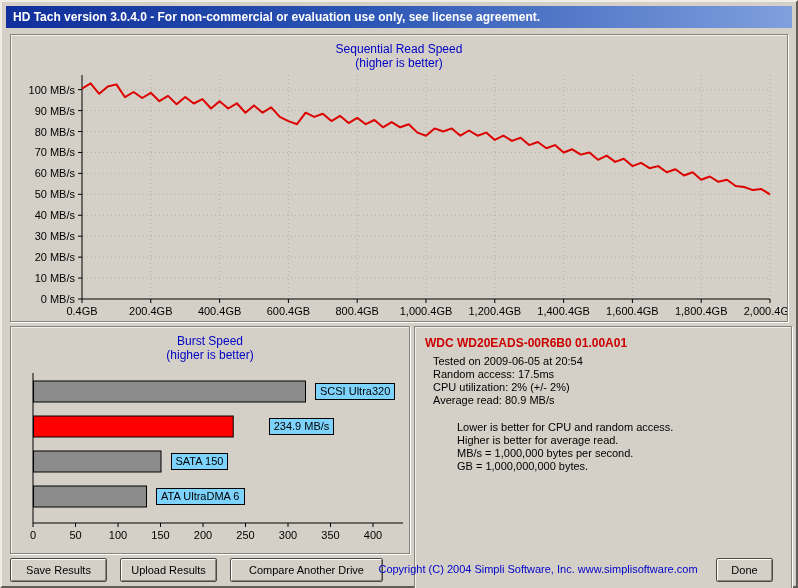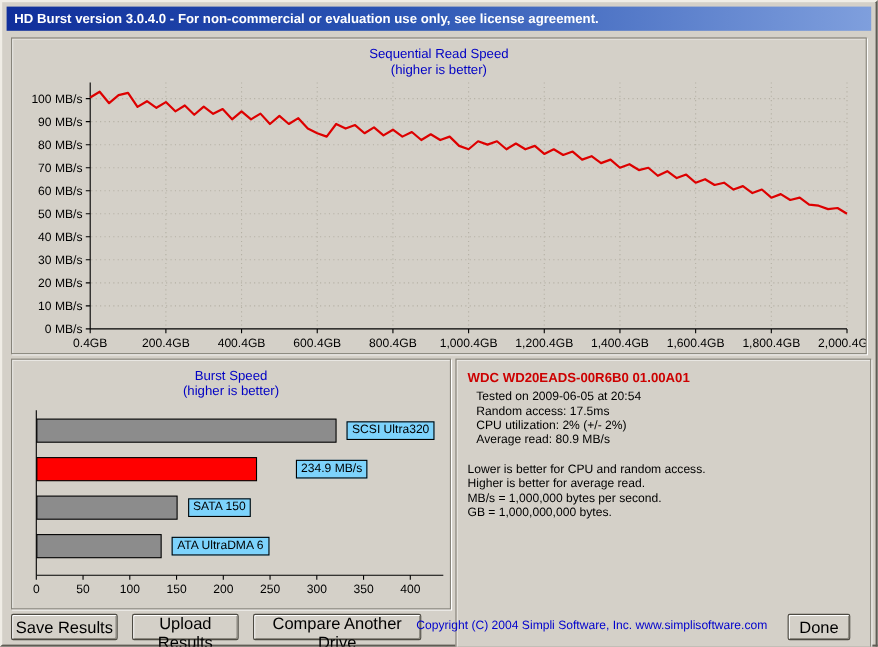--- a/index.html
+++ b/index.html
@@ -37,46 +37,46 @@
   .chart-title { top: 7px; }
   .chart-sub   { top: 21px; }
   svg.chart { position: absolute; left: 0; top: 0; font-family: "Liberation Sans", sans-serif; }
   #burst-labels { position: absolute; inset: 0; pointer-events: none; }
   .bar-label {
     position: absolute; background: #7dd3fc; border: 1px solid #000000;
     font-size: 11px; line-height: 15px; padding: 0 4px; white-space: nowrap; color: #000;
   }
   .drive-name { color: #cc0000; font-weight: bold; font-size: 12px; margin-bottom: 5px; }
   .stat-line  { font-size: 11px; line-height: 13px; color: #000; margin-left: 8px; }
-  .notes      { margin-top: 14px; }
+  .notes      { margin-top: 14px; margin-left: 32px; }
   .note-line  { font-size: 11px; line-height: 13px; color: #000; }
   .btn {
     position: absolute; top: 556px; height: 24px;
     background: #d4d0c8;
     border: 1px solid #4d4a42; border-radius: 2px;
     box-shadow: inset 1px 1px 0 #ffffff, inset -1px -1px 0 #8a877e;
-    font-family: inherit; font-size: 15px; color: #000;
+    font-family: inherit; font-size: 11px; color: #000;
     text-align: center; cursor: pointer;
   }
   .btn-save    { left: 8px;   width: 97px; }
   .btn-upload  { left: 118px; width: 97px; }
   .btn-compare { left: 228px; width: 153px; }
   .btn-done    { left: 714px; width: 57px; }
   .copyright {
     position: absolute; top: 561px; left: 368px; width: 336px;
     text-align: center; color: #0000cc; font-size: 11px; white-space: nowrap;
   }
 </style>
 </head>
 <body>
 
 <div class="window">
 
   <div class="titlebar">
-    <span class="title-text">HD Burst version 3.0.4.0  - For non-commercial or evaluation use only, see license agreement.</span>
+    <span class="title-text">HD Tach version 3.0.4.0  - For non-commercial or evaluation use only, see license agreement.</span>
   </div>
 
   <div class="panel seq-panel">
     <svg id="seq-svg" class="chart" width="776" height="286">
         <line x1="72" y1="54.65420560747664" x2="759" y2="54.65420560747664" stroke="#b4b0a4" stroke-dasharray="1 3"></line>
         <line x1="67" y1="54.65420560747664" x2="71" y2="54.65420560747664" stroke="#000"></line>
         <text x="64" y="58.65420560747664" text-anchor="end" font-size="11" fill="#000">100 MB/s</text>
         <line x1="72" y1="75.58878504672897" x2="759" y2="75.58878504672897" stroke="#b4b0a4" stroke-dasharray="1 3"></line>
         <line x1="67" y1="75.58878504672897" x2="71" y2="75.58878504672897" stroke="#000"></line>
         <text x="64" y="79.58878504672897" text-anchor="end" font-size="11" fill="#000">90 MB/s</text>

